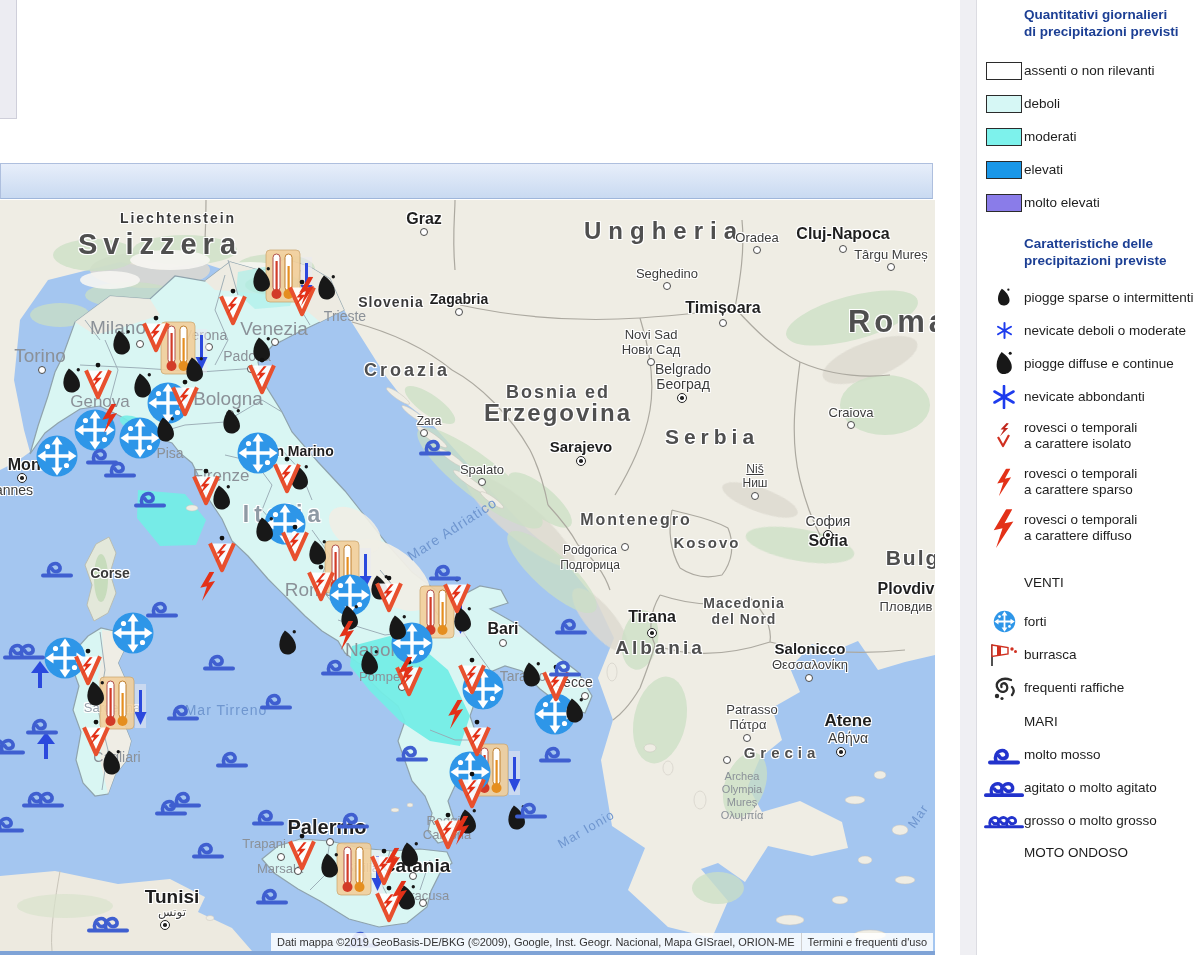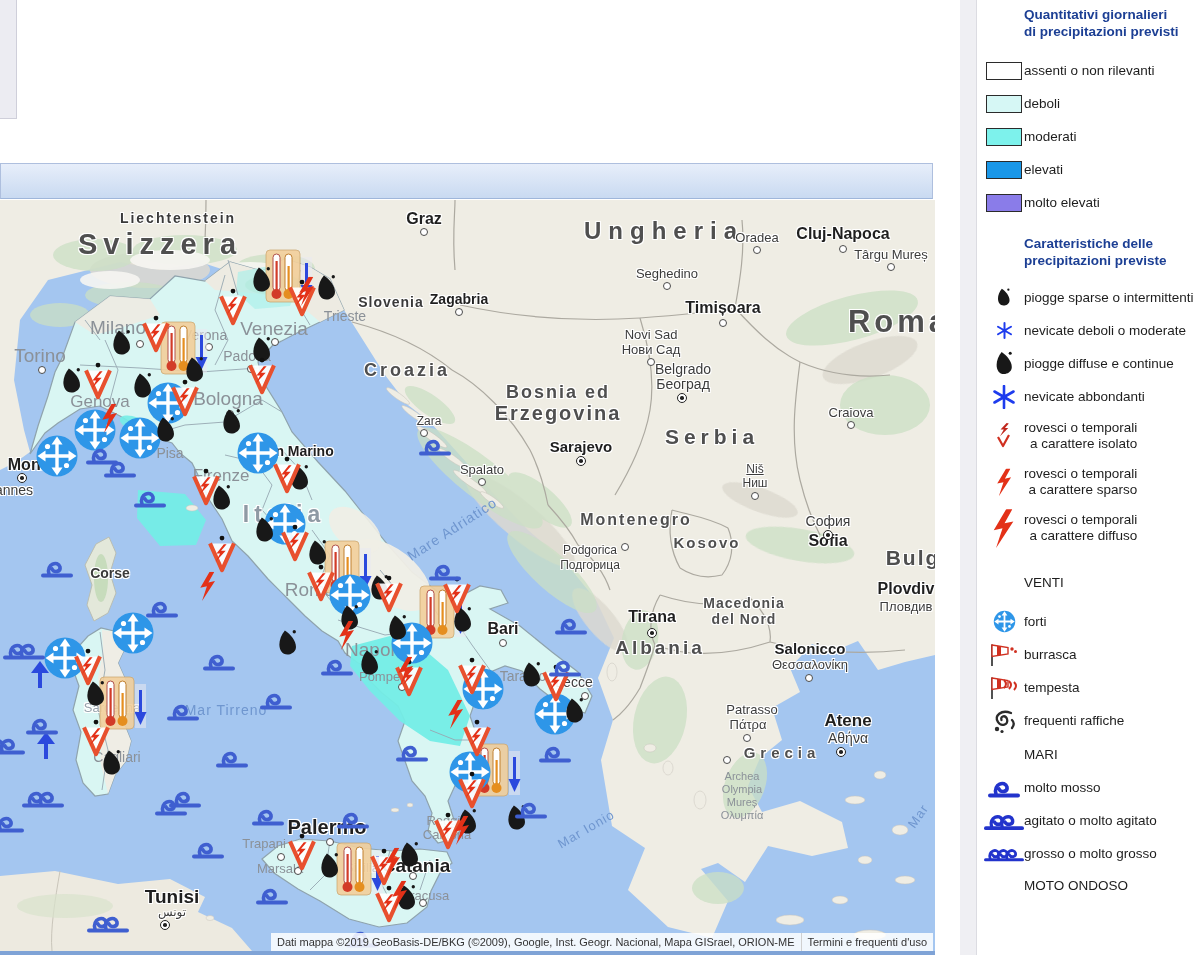--- a/index.html
+++ b/index.html
@@ -174,21 +174,21 @@
           <path d="M228,60 L238,95 M85,120 L100,140"></path>
         </g>
       </svg>
       <div id="labels-layer">
           <div class="lbl country" style="left: 160px; top: 44px; font-size: 29px; letter-spacing: 6px;">Svizzera</div>
           <div class="lbl country-sm" style="left: 178px; top: 18px; font-size: 14px; letter-spacing: 2px;">Liechtenstein</div>
           <div class="lbl country" style="left: 664px; top: 31px; font-size: 24px; letter-spacing: 7px;">Ungheria</div>
           <div class="lbl country-sm" style="left: 391px; top: 102px; font-size: 14px; letter-spacing: 1px;">Slovenia</div>
           <div class="lbl country" style="left: 407px; top: 170px; font-size: 18px; letter-spacing: 3px;">Croazia</div>
           <div class="lbl country" style="left: 558px; top: 192px; font-size: 18px; letter-spacing: 2px;">Bosnia ed</div>
-          <div class="lbl country" style="left: 558px; top: 213px; font-size: 20px; letter-spacing: 2px;">Erzegovina</div>
+          <div class="lbl country" style="left: 558px; top: 213px; font-size: 24px; letter-spacing: 2px;">Erzegovina</div>
           <div class="lbl country" style="left: 712px; top: 236px; font-size: 21px; letter-spacing: 5px;">Serbia</div>
           <div class="lbl country" style="left: 636px; top: 320px; font-size: 16px; letter-spacing: 2px;">Montenegro</div>
           <div class="lbl country" style="left: 707px; top: 342px; font-size: 15px; letter-spacing: 2px;">Kosovo</div>
           <div class="lbl country" style="left: 744px; top: 403px; font-size: 14px; letter-spacing: 1px;">Macedonia</div>
           <div class="lbl country" style="left: 744px; top: 419px; font-size: 14px; letter-spacing: 1px;">del Nord</div>
           <div class="lbl country" style="left: 660px; top: 447px; font-size: 19px; letter-spacing: 3px;">Albania</div>
           <div class="lbl country" style="left: 782px; top: 552px; font-size: 15px; letter-spacing: 5px;">Grecia</div>
           <div class="lbl country" style="left: 899px; top: 121px; font-size: 31px; letter-spacing: 4px;">Roma</div>
           <div class="lbl country" style="left: 913px; top: 357px; font-size: 21px; letter-spacing: 2px;">Bulg</div>
           <div class="lbl area" style="left: 284px; top: 314px; font-size: 23px; letter-spacing: 5px;">Italia</div>
@@ -1039,21 +1039,21 @@
           </div>
           <div class="lab">
             <div>molto elevati</div>
           </div>
         </div>
       </div>
     <div class="lg-title" style="margin-top:16px;">
       <div>Caratteristiche delle</div>
       <div>precipitazioni previste</div>
     </div>
-    <div id="char-rows" style="margin-top:12px;text-align:right;">
+    <div id="char-rows" style="margin-top:12px;">
         <div class="lg-row" style="min-height: 33px;">
           <div class="cell">
             <svg width="16" height="19" viewBox="0 0 22 26">
               <circle cx="17" cy="2.2" r="1.6" fill="#181818"></circle>
               <path d="M8,1 C14,5 19.5,12 18.5,18 C17.5,24 8,26.5 4.5,21 C1,15.5 3,7 8,1 Z" fill="#181818"></path>
             </svg>
           </div>
           <div class="lab">
             <div>piogge sparse o intermittenti</div>
           </div>
@@ -1169,33 +1169,20 @@
               <circle cx="24" cy="7" r="1.7" fill="#D03020"></circle>
               <circle cx="27.5" cy="9.5" r="1.5" fill="#D03020"></circle>
             </svg>
           </div>
           <div class="lab">
             <div>burrasca</div>
           </div>
         </div>
         <div class="lg-row">
           <div class="cell">
-            <svg width="32" height="26" viewBox="0 0 32 26">
-              <line x1="4" y1="2.5" x2="4" y2="24" stroke="#333" stroke-width="1.7"></line>
-              <polygon points="4,3 20,5.5 20,12 4,14.5" fill="#fff" stroke="#D03020" stroke-width="1.4"></polygon>
-              <polygon points="9,3.8 13,4.4 13,13 9,13.7" fill="#D03020"></polygon>
-              <path d="M16,5 q4,4 0,8 M21,6 q4,4 0,8 M26,7 q4,4 0,8" stroke="#D03020" stroke-width="2" fill="none"></path>
-            </svg>
-          </div>
-          <div class="lab">
-            <div>tempesta</div>
-          </div>
-        </div>
-        <div class="lg-row">
-          <div class="cell">
             <svg width="26" height="26" viewBox="0 0 26 26">
               <g fill="none" stroke="#2b2b2b" stroke-width="2.3" stroke-linecap="round">
                 <path d="M20,5 C10,1 3,8 7,14 C10,19 18,17 16,11 C14.5,6.5 9,8 10.5,12"></path>
                 <path d="M21,12 q3.5,3.5 0,8"></path>
               </g>
               <circle cx="6" cy="21" r="2.2" fill="#2b2b2b"></circle>
               <circle cx="11" cy="23.5" r="1.6" fill="#2b2b2b"></circle>
             </svg>
           </div>
           <div class="lab">

